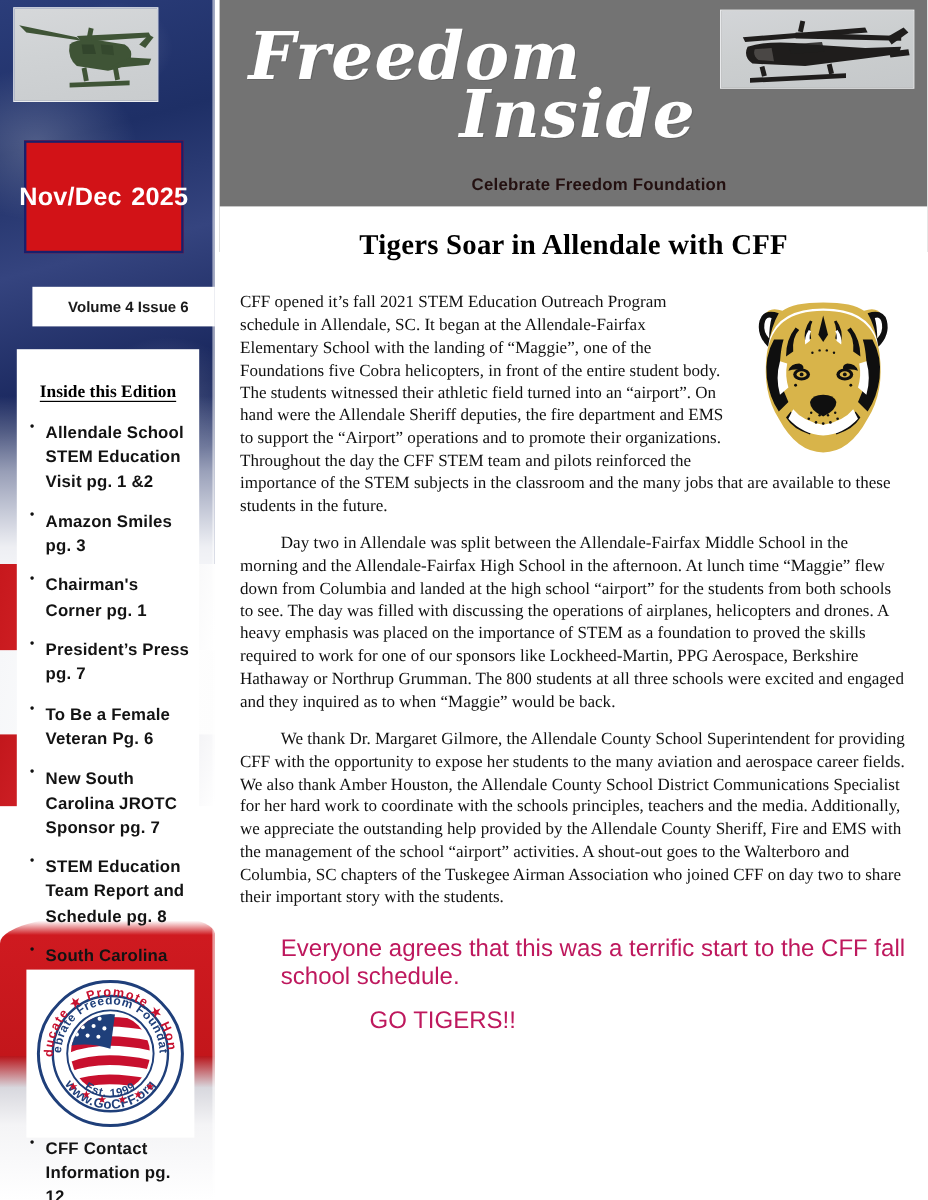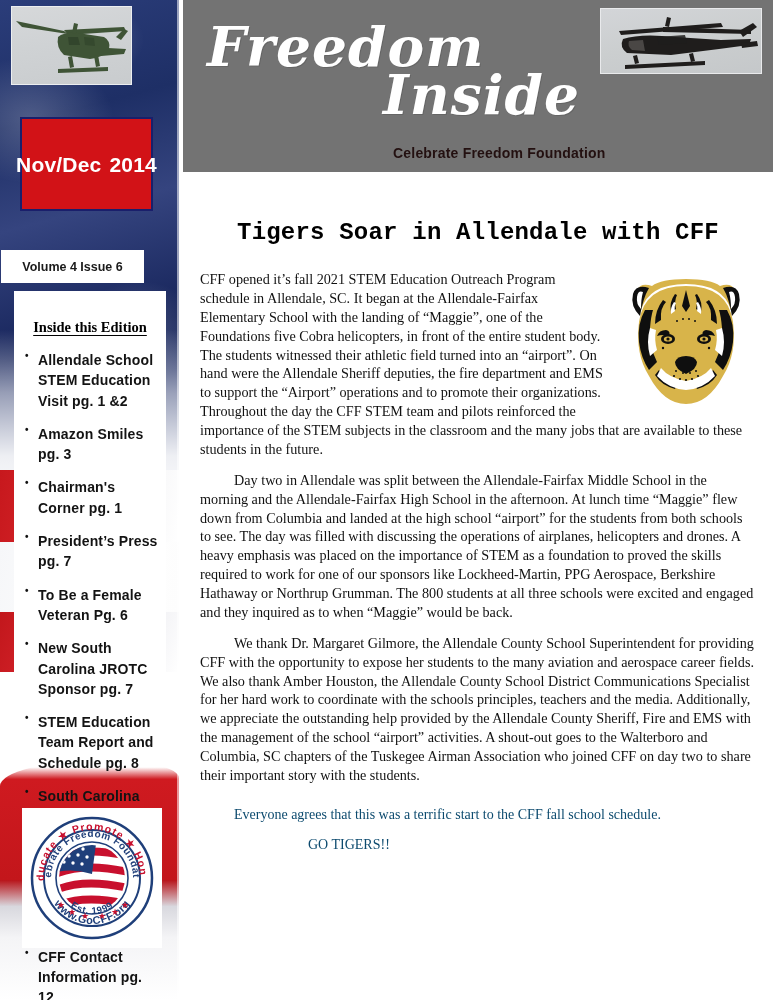--- a/index.html
+++ b/index.html
@@ -72,23 +72,23 @@
     display:flex;flex-direction:row;align-items:center;justify-content:center;
     gap:8px;
   }
   .datebox div{
     color:#ffffff;font-family:"Liberation Sans",sans-serif;
     font-weight:700;font-size:21px;letter-spacing:.2px;line-height:1;
   }
 
   
   .volbox{
-    position:absolute;left:1px;top:239px;width:143px;height:33px;
+    position:absolute;left:27px;top:239px;width:160px;height:33px;
     background:#ffffff;
-    display:flex;align-items:center;justify-content:center;margin-top:11px;
+    display:flex;align-items:center;justify-content:center;
   }
   .volbox span{
     font-family:"Liberation Sans",sans-serif;font-weight:700;font-size:12.5px;color:#1a1a1a;
   }
 
   
   .toc{
     position:absolute;left:14px;top:291px;width:152px;height:470px;
     background:#ffffff;
     padding:0;
@@ -138,38 +138,38 @@
     border:1px solid #e9eaec;overflow:hidden;
   }
   .heli-right svg{position:absolute;left:0;top:0;}
 
   
   .main{
     position:absolute;left:183px;top:172px;width:590px;height:828px;
     background:#ffffff;
   }
   .headline{
-    margin:47px 0 0 0;text-align:center;
-    font-family:Liberation Mono, monospace;font-weight:700;font-size:24px;color:#000;
+    margin:20px 0 0 0;text-align:center;
+    font-family:Liberation Serif, serif;font-weight:700;font-size:24px;color:#000;
     letter-spacing:.2px;
   }
   .article{
     position:relative;margin:24px 17px 0 17px;
     font-family:"Liberation Serif",serif;font-size:14.2px;line-height:1.33;
     color:#111;text-align:left;
   }
   .tiger-wrap{
     float:right;width:135px;height:135px;margin:6px 2px 2px 14px;
     shape-outside:margin-box;
   }
   .article p{margin:0 0 12px 0;}
   .article p.indent{text-indent:34px;}
   .closing{
     margin:22px 17px 0 17px;
-    font-family:Liberation Serif, serif;font-size:14px;color:#0c4a6e;
+    font-family:Liberation Sans, sans-serif;font-size:20px;color:#be185d;
   }
   .closing .l1{margin:0 0 14px 0;padding-left:34px;}
   .closing .l2{margin:0;padding-left:108px;}
 </style>
 </head>
 <body>
 
 <div class="page">
 
   <div class="sidebar">
@@ -200,21 +200,21 @@
         </g>
         <g fill="#2d3f28">
           <path d="M56 30 L66 30 L68 38 L57 38 Z" opacity=".7"></path>
           <path d="M72 30 L82 31 L83 39 L73 38 Z" opacity=".55"></path>
         </g>
       </svg>
     </div>
 
     <div class="datebox">
       <div>Nov/Dec</div>
-      <div>2014</div>
+      <div>2025</div>
     </div>
 
     <div class="volbox">
       <span>Volume 4 Issue 6</span>
     </div>
 
     <div class="toc">
       <div class="toc-title">Inside this  Edition</div>
       <ul>
         <li>Allendale School STEM Education Visit pg. 1 &amp;2</li>

